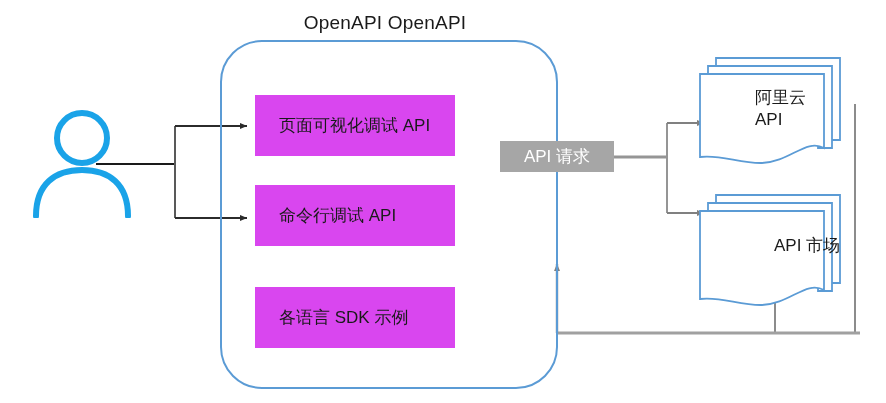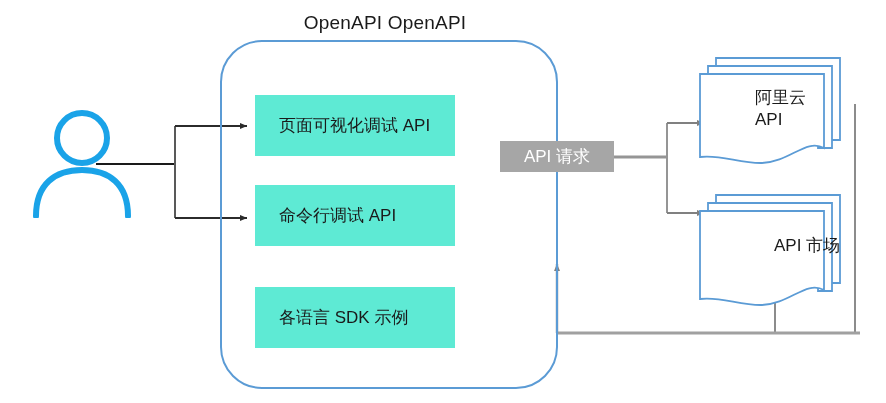--- a/index.html
+++ b/index.html
@@ -51,21 +51,21 @@
     box-sizing: border-box;
     background: transparent;
   }
 
   
   .feature-box {
     position: absolute;
     left: 255px;
     width: 200px;
     height: 61px;
-    background: #5eead4;
+    background: #d946ef;
     display: flex;
     align-items: center;
     padding-left: 24px;
     box-sizing: border-box;
     font-size: 17px;
     color: #1a1a1a;
     white-space: nowrap;
   }
   .feature-box.b1 { top: 95px; }
   .feature-box.b2 { top: 185px; }

